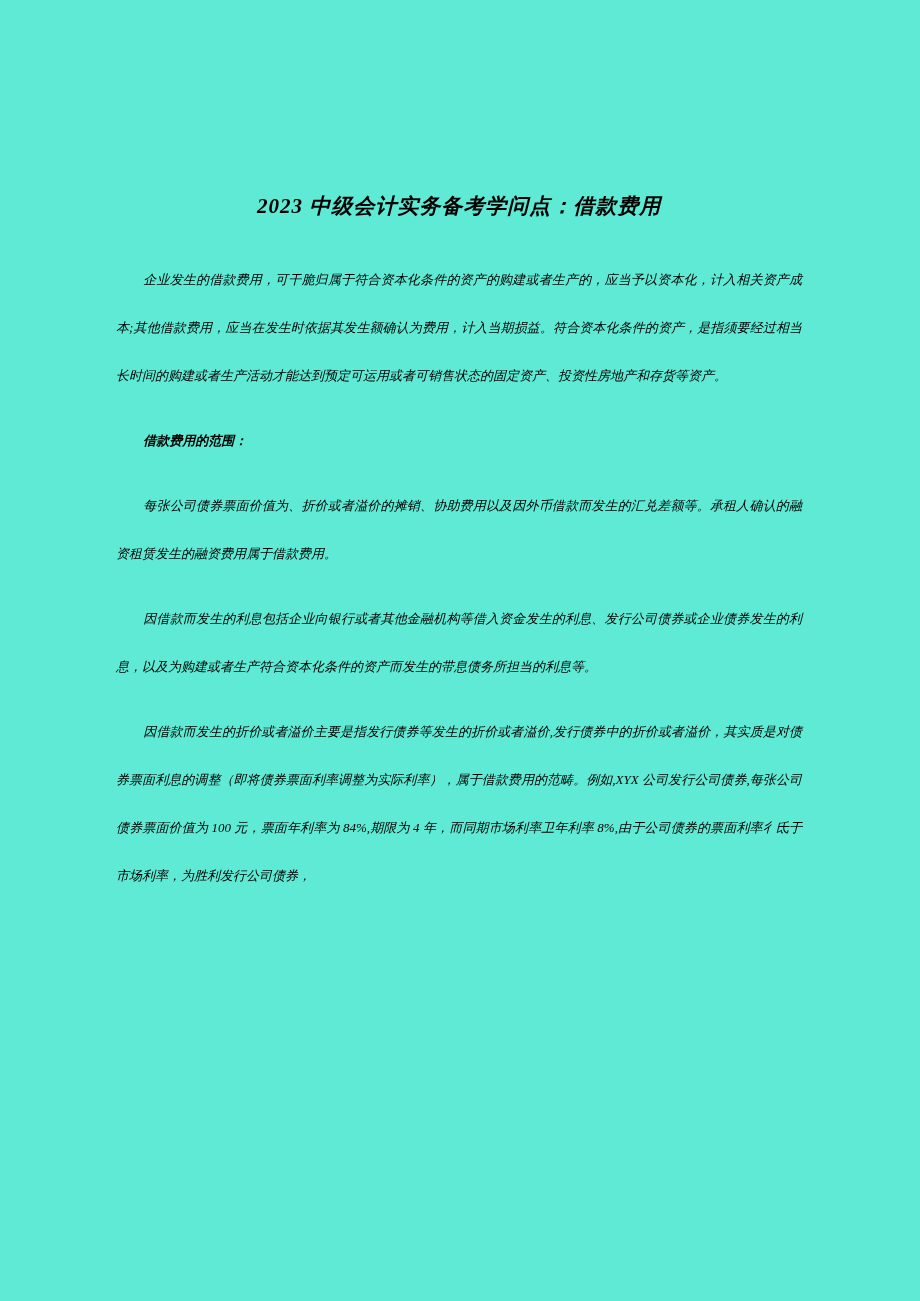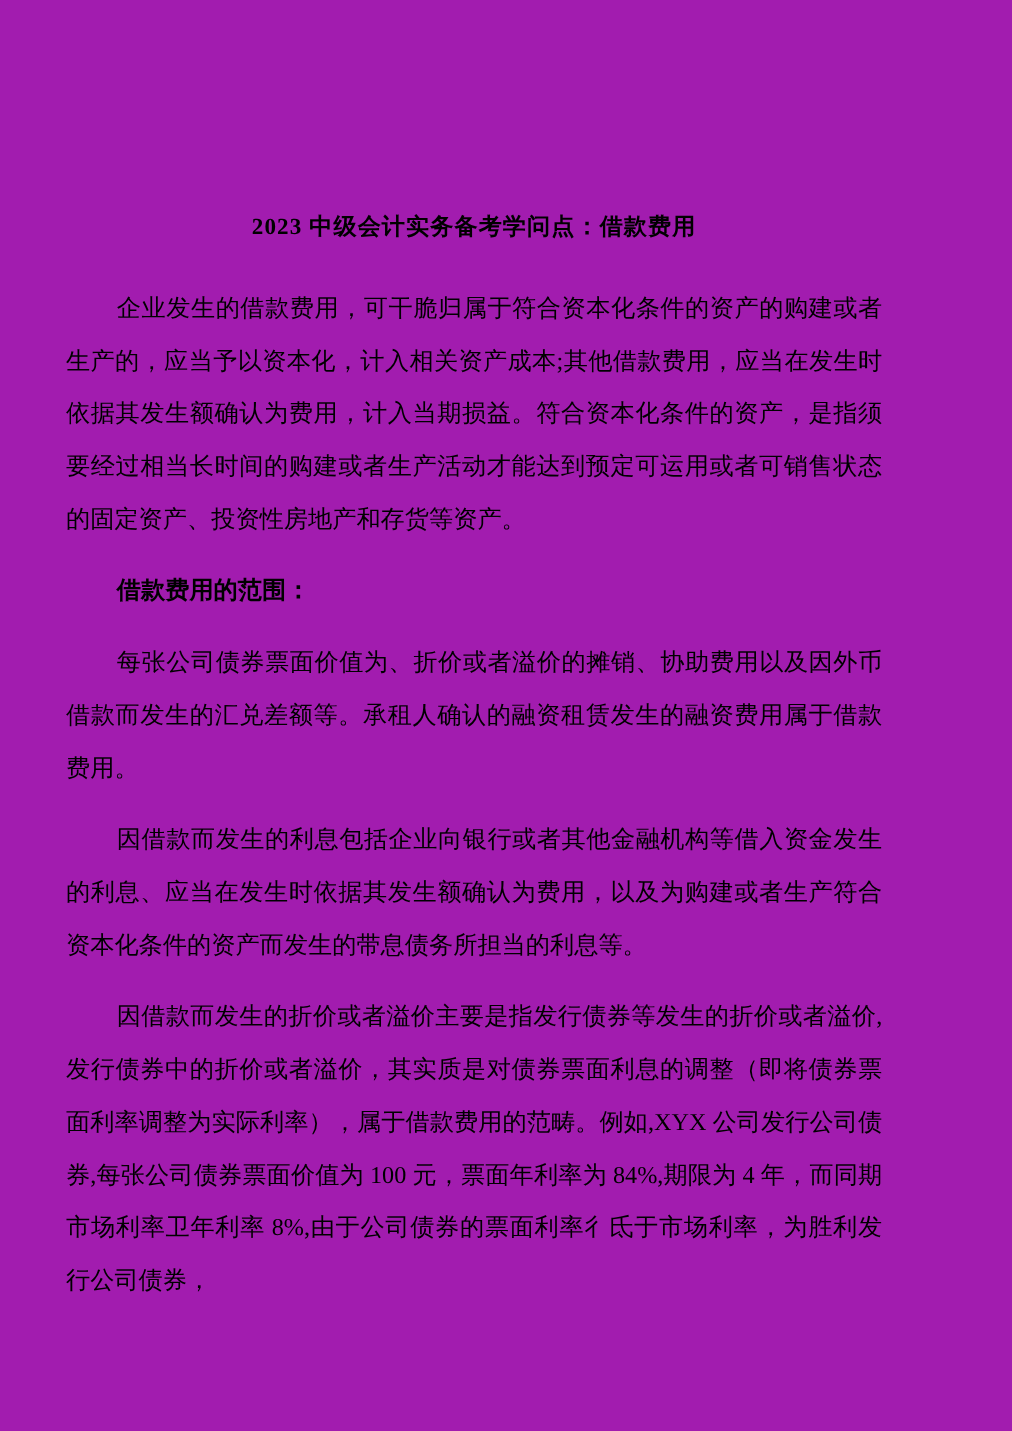--- a/index.html
+++ b/index.html
@@ -11,32 +11,33 @@
     height: 1301px;
     background: #ffffff;
     color: #000000;
     font-family: "Liberation Serif", "DejaVu Serif", serif;
     overflow: hidden;
   }
   .page {
     box-sizing: border-box;
     width: 920px;
     height: 1301px;
-    padding: 192px 118px 0 60px;
-    background: #a21caf;
+    padding: 192px 118px 0 116px;
+    background: #5eead4;
+    font-style: italic;
   }
   .doc-title {
     font-size: 21px;
     font-weight: bold;
     text-align: center;
     margin: 0 0 36px 0;
     letter-spacing: 1px;
   }
   .para {
-    font-size: 22px;
+    font-size: 13px;
     line-height: 48px;
     text-indent: 2.1em;
     text-align: justify;
     margin: 0 0 17px 0;
     word-break: break-all;
   }
   .heading {
     font-weight: bold;
   }
 </style>
@@ -45,16 +46,16 @@
 
 <div class="page">
   <div class="doc-title">2023 中级会计实务备考学问点：借款费用</div>
 
   <p class="para">企业发生的借款费用，可干脆归属于符合资本化条件的资产的购建或者生产的，应当予以资本化，计入相关资产成本;其他借款费用，应当在发生时依据其发生额确认为费用，计入当期损益。符合资本化条件的资产，是指须要经过相当长时间的购建或者生产活动才能达到预定可运用或者可销售状态的固定资产、投资性房地产和存货等资产。</p>
 
   <p class="para heading">借款费用的范围：</p>
 
   <p class="para">每张公司债券票面价值为、折价或者溢价的摊销、协助费用以及因外币借款而发生的汇兑差额等。承租人确认的融资租赁发生的融资费用属于借款费用。</p>
 
-  <p class="para">因借款而发生的利息包括企业向银行或者其他金融机构等借入资金发生的利息、应当在发生时依据其发生额确认为费用，以及为购建或者生产符合资本化条件的资产而发生的带息债务所担当的利息等。</p>
+  <p class="para">因借款而发生的利息包括企业向银行或者其他金融机构等借入资金发生的利息、发行公司债券或企业债券发生的利息，以及为购建或者生产符合资本化条件的资产而发生的带息债务所担当的利息等。</p>
 
   <p class="para">因借款而发生的折价或者溢价主要是指发行债券等发生的折价或者溢价,发行债券中的折价或者溢价，其实质是对债券票面利息的调整（即将债券票面利率调整为实际利率），属于借款费用的范畴。例如,XYX 公司发行公司债券,每张公司债券票面价值为 100 元，票面年利率为 84%,期限为 4 年，而同期市场利率卫年利率 8%,由于公司债券的票面利率彳氐于市场利率，为胜利发行公司债券，</p>
 </div>
 
 </body></html>

